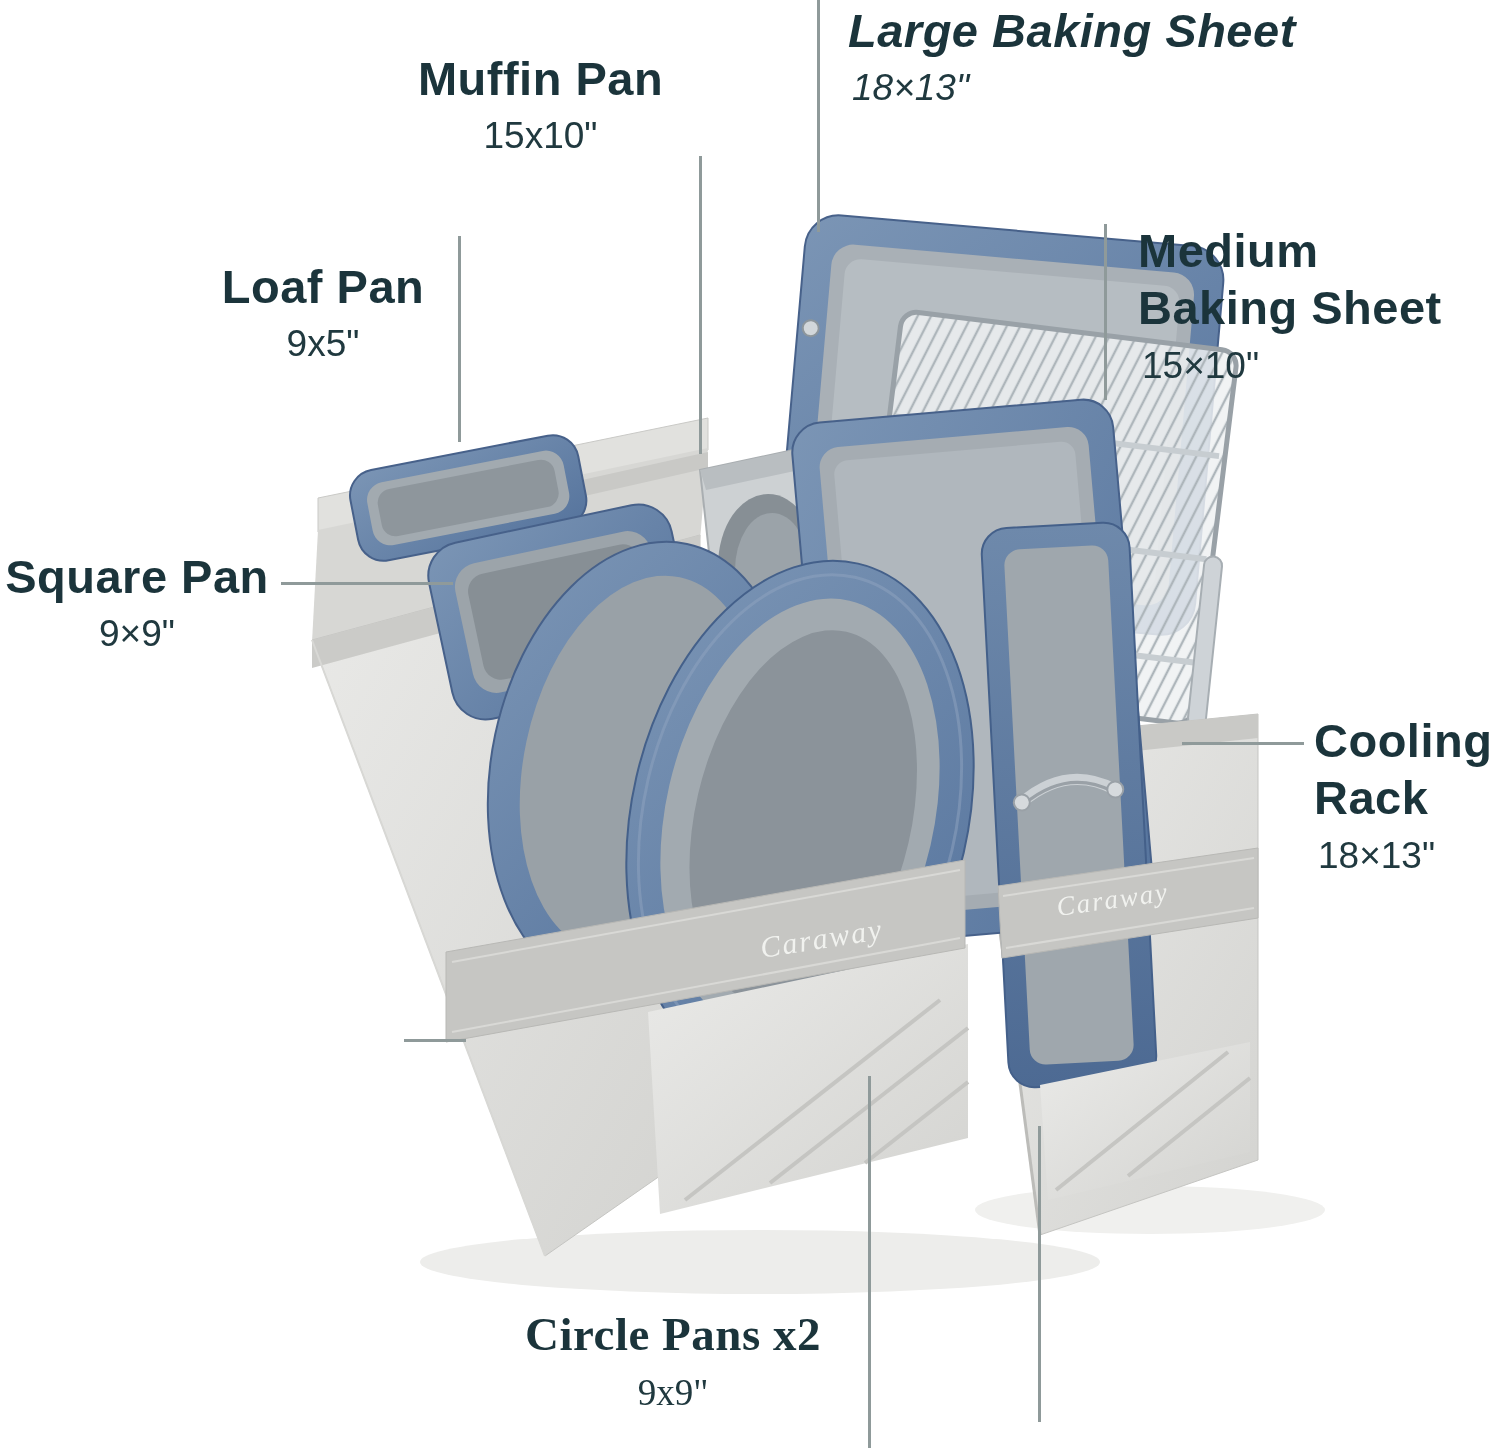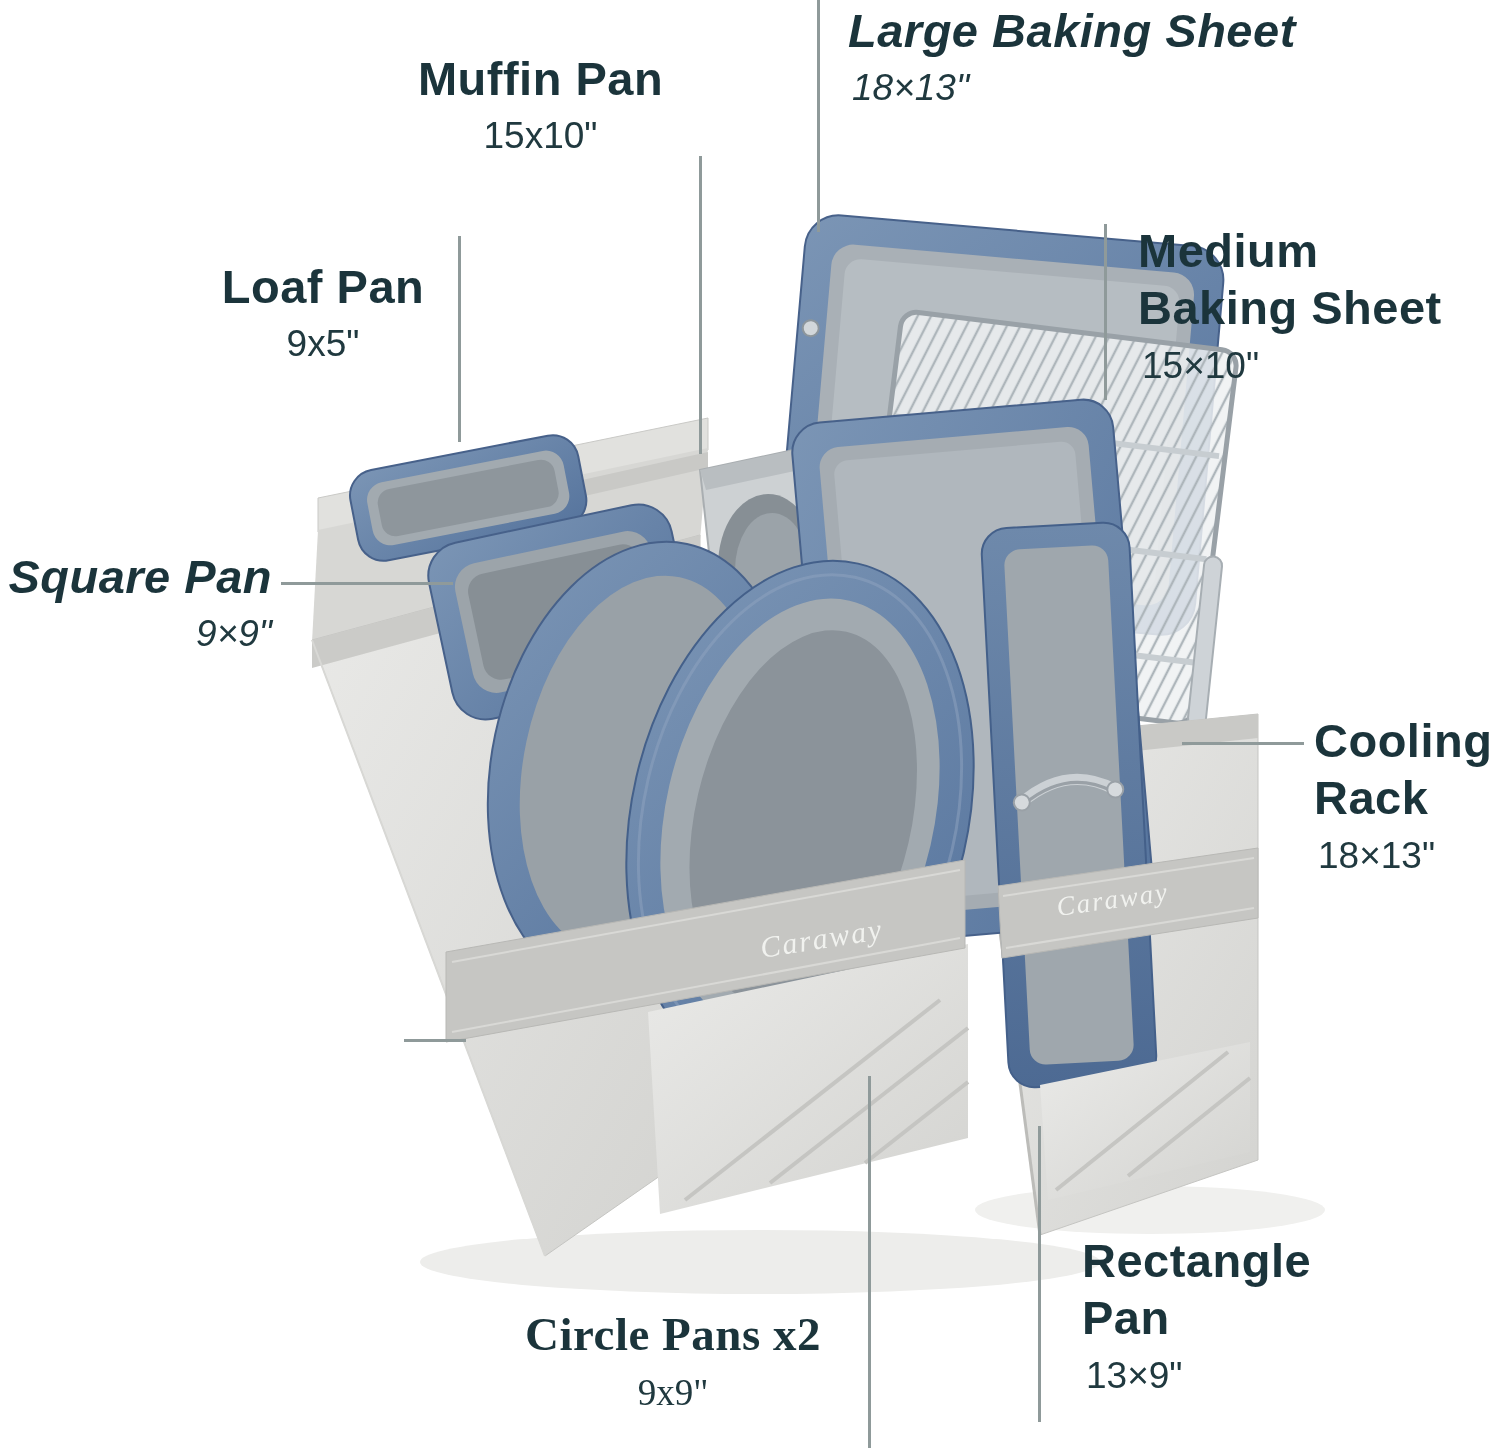--- a/index.html
+++ b/index.html
@@ -180,34 +180,30 @@
   <div class="callout" style="left:208px;top:224px;width:230px;text-align:center;margin-top:34px;">
     <div class="t">Loaf Pan</div>
     <div class="s">9x5"</div>
   </div>
 
   <div class="callout align-left" style="left:1138px;top:210px;width:310px;text-align:left;margin-top:12px;">
     <div class="t">Medium Baking Sheet</div>
     <div class="s">15×10"</div>
   </div>
 
-  <div class="callout" style="left:2px;top:548px;width:270px;text-align:right;font-style:italic;">
+  <div class="callout" style="left:2px;top:548px;width:270px;text-align:center;">
     <div class="t">Square Pan</div>
     <div class="s">9×9"</div>
   </div>
 
   <div class="callout align-left" style="left:1314px;top:712px;width:200px;text-align:left;">
     <div class="t">Cooling Rack</div>
     <div class="s">18×13"</div>
   </div>
 
 
-  <div class="callout align-left" style="left:1082px;top:1232px;width:260px;text-align:left;">
-    <div class="t">Rectangle Pan</div>
-    <div class="s">13×9"</div>
-  </div>
 
   <div class="callout" style="left:468px;top:1306px;width:410px;text-align:center;font-family:Liberation Serif, serif;">
     <div class="t">Circle Pans x2</div>
     <div class="s">9x9"</div>
   </div>
 
 </div>
 
 </body></html>

